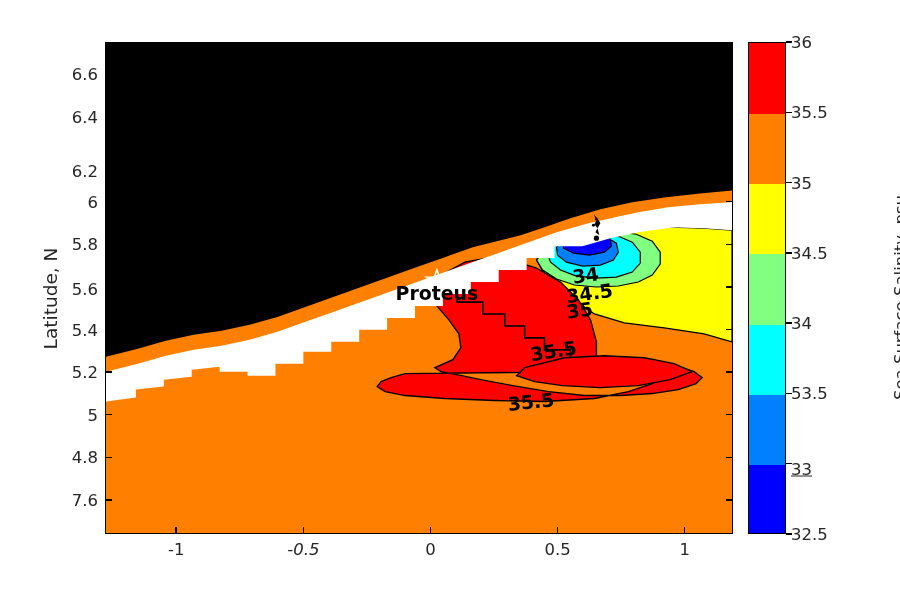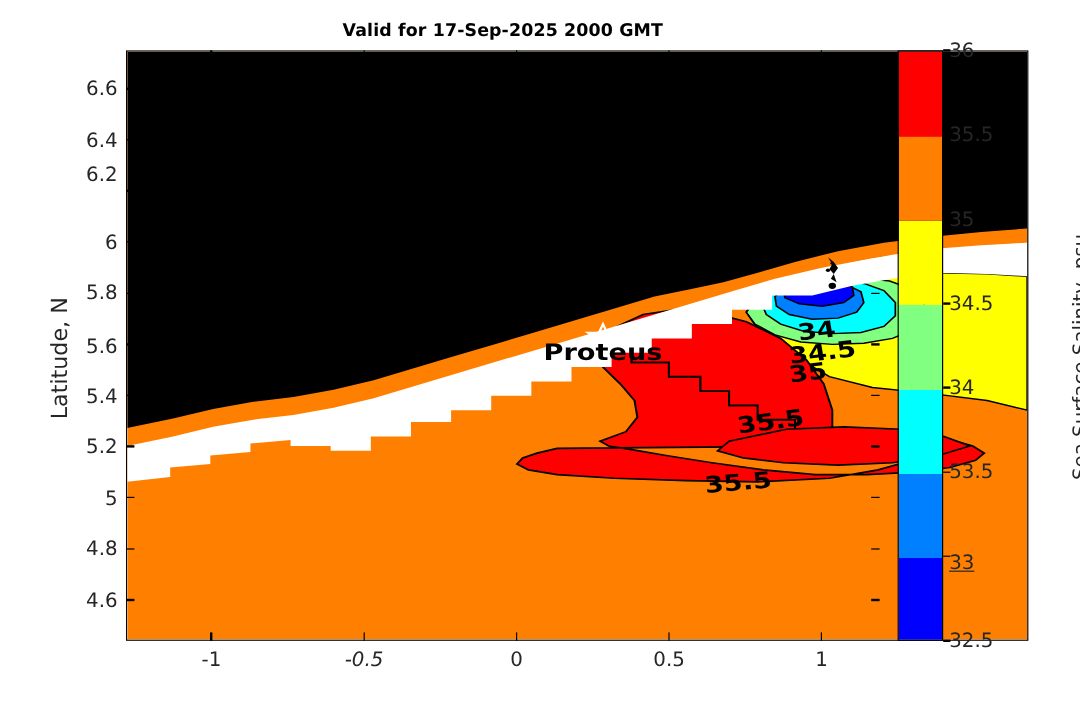--- a/index.html
+++ b/index.html
@@ -29,21 +29,21 @@
     color: #000000;
     letter-spacing: 0.1px;
     white-space: nowrap;
   }
 
   
   #plot-area {
     position: absolute;
     left: 105px;
     top: 42px;
-    width: 752px;
+    width: 628px;
     height: 492px;
     background: #ffffff;
     border: 1.4px solid #000000;
     box-sizing: border-box;
     overflow: hidden;
   }
   #map-svg { display: block; width: 100%; height: 100%; }
 
   
   .tick {
@@ -151,34 +151,33 @@
     font-size: 19px;
     font-weight: bold;
     fill: #000000;
   }
 </style>
 </head>
 <body>
 
 <div id="root">
 
-  <div id="plot-title">Valid for 17-Sep-2025 2000 GMT</div>
 
   <div id="ylabel">Latitude, N</div>
 
   <div class="ylabels-col" id="ytick-host">
-      <div class="ticklabel ticklabel-y" style="top: 499.922px;">4.6</div>
+      <div class="ticklabel ticklabel-y" style="top: 499.922px;">7.6</div>
       <div class="ticklabel ticklabel-y" style="top: 457.325px;">4.8</div>
       <div class="ticklabel ticklabel-y" style="top: 414.727px;">5</div>
       <div class="ticklabel ticklabel-y" style="top: 372.13px;">5.2</div>
       <div class="ticklabel ticklabel-y" style="top: 329.532px;">5.4</div>
       <div class="ticklabel ticklabel-y" style="top: 289px;">5.6</div>
       <div class="ticklabel ticklabel-y" style="top: 244.338px;">5.8</div>
       <div class="ticklabel ticklabel-y" style="top: 201.74px;">6</div>
-      <div class="ticklabel ticklabel-y" style="top: 145px;">6.2</div>
+      <div class="ticklabel ticklabel-y" style="top: 171px;">6.2</div>
       <div class="ticklabel ticklabel-y" style="top: 116.545px;">6.4</div>
       <div class="ticklabel ticklabel-y" style="top: 73.9481px;">6.6</div>
     </div>
 
   <div id="plot-area">
     <svg id="map-svg" viewBox="0 0 628 492" preserveAspectRatio="none">
 
       <rect x="0" y="0" width="628" height="492" fill="#FF8000"></rect>
 
       <path fill="#FFFF00" stroke="#000" stroke-width="1.2" d="M 628,188 L 628,300 L 600,292 L 560,286 L 520,281 L 490,272 L 470,258

